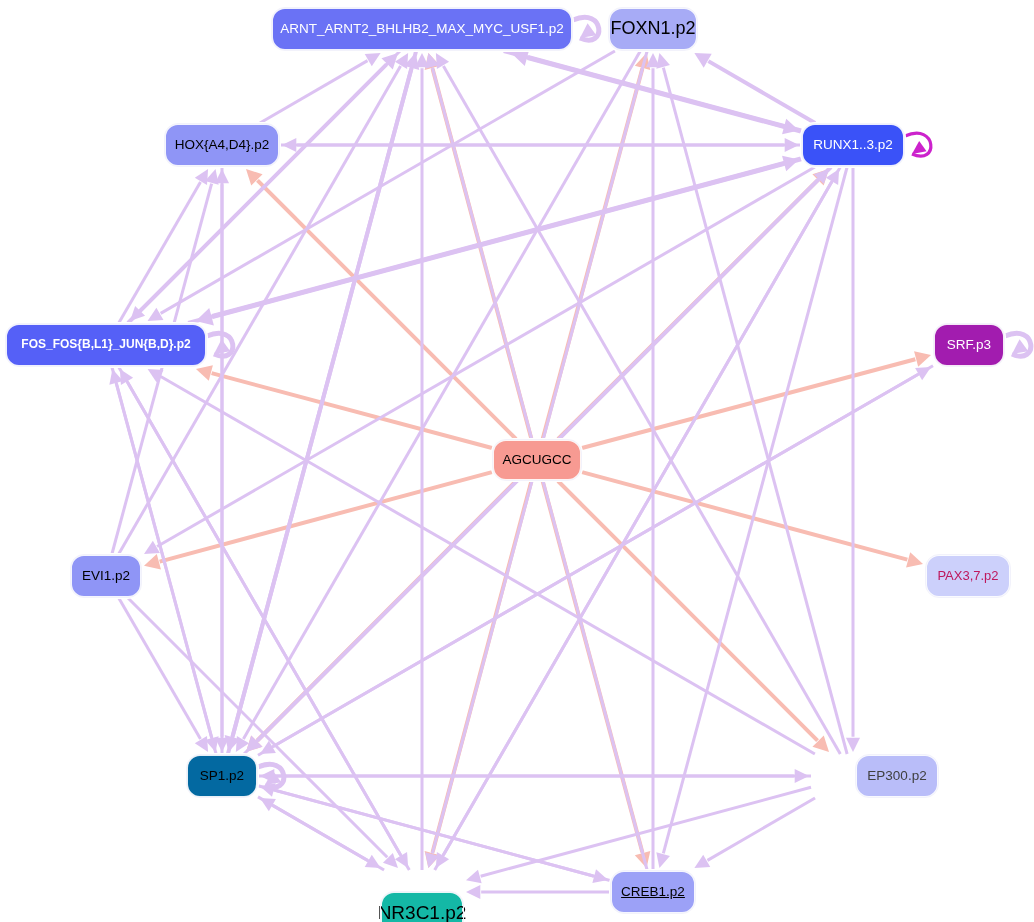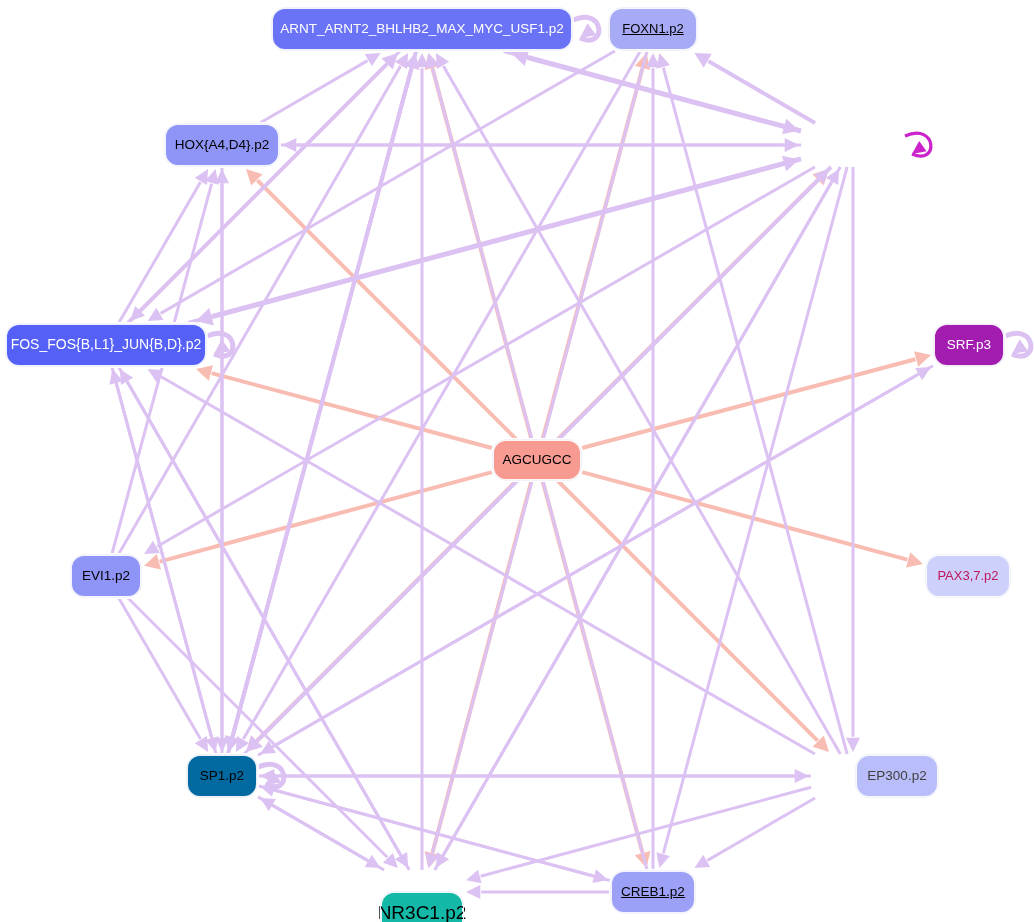--- a/index.html
+++ b/index.html
@@ -189,27 +189,30 @@
       <polygon points="214,354 230.2921549216198,351.3470416494148 221.55766607255364,339.32504911300305" fill="#dcc2f2"></polygon>
       <path d="M 1005 336 C 1037.3 322.05, 1039 366.25, 1012 354" fill="none" stroke="#dcc2f2" stroke-width="5"></path>
       <polygon points="1012,354 1028.2921549216198,351.3470416494148 1019.5576660725536,339.32504911300305" fill="#dcc2f2"></polygon>
       <path d="M 258 767 C 290.3 753.05, 292 797.25, 265 785" fill="none" stroke="#dcc2f2" stroke-width="5"></path>
       <polygon points="265,785 281.2921549216198,782.3470416494148 272.5576660725537,770.325049113003" fill="#dcc2f2"></polygon>
     </svg>
   <div id="node-layer">
       <div class="node" style="left: 272px; top: 8px; width: 300px; height: 42px; background: rgb(106, 114, 245); color: rgb(255, 255, 255); font-size: 13.5px;">
         <span class="node-label">ARNT_ARNT2_BHLHB2_MAX_MYC_USF1.p2</span>
       </div>
-      <div class="node" style="left: 609px; top: 8px; width: 88px; height: 42px; background: rgb(167, 171, 246); color: rgb(0, 0, 0); font-size: 13px; text-decoration: underline;">
+      <div class="node" style="left: 609px; top: 8px; width: 88px; height: 42px; background: rgb(167, 171, 246); color: rgb(0, 0, 0); font-size: 18px;">
         <span class="node-label">FOXN1.p2</span>
       </div>
       <div class="node" style="left: 165px; top: 124px; width: 114px; height: 42px; background: rgb(143, 149, 246); color: rgb(0, 0, 0); font-size: 13.5px;">
         <span class="node-label">HOX{A4,D4}.p2</span>
       </div>
-      <div class="node" style="left: 6px; top: 324px; width: 200px; height: 42px; background: rgb(85, 96, 247); color: rgb(255, 255, 255); font-size: 14px;">
+      <div class="node" style="left: 802px; top: 124px; width: 102px; height: 42px; background: rgb(58, 82, 248); color: rgb(255, 255, 255); font-size: 13.5px;">
+        <span class="node-label">RUNX1..3.p2</span>
+      </div>
+      <div class="node" style="left: 6px; top: 324px; width: 200px; height: 42px; background: rgb(85, 96, 247); color: rgb(255, 255, 255); font-size: 12px; font-weight: bold;">
         <span class="node-label">FOS_FOS{B,L1}_JUN{B,D}.p2</span>
       </div>
       <div class="node" style="left: 934px; top: 324px; width: 70px; height: 42px; background: #a21caf; color: rgb(255, 255, 255); font-size: 13.5px;">
         <span class="node-label">SRF.p3</span>
       </div>
       <div class="node" style="left: 493px; top: 440px; width: 88px; height: 40px; background: rgb(247, 154, 146); color: rgb(0, 0, 0); font-size: 13.5px;">
         <span class="node-label">AGCUGCC</span>
       </div>
       <div class="node" style="left: 71px; top: 555px; width: 70px; height: 42px; background: rgb(143, 149, 246); color: rgb(0, 0, 0); font-size: 13.5px;">
         <span class="node-label">EVI1.p2</span>

